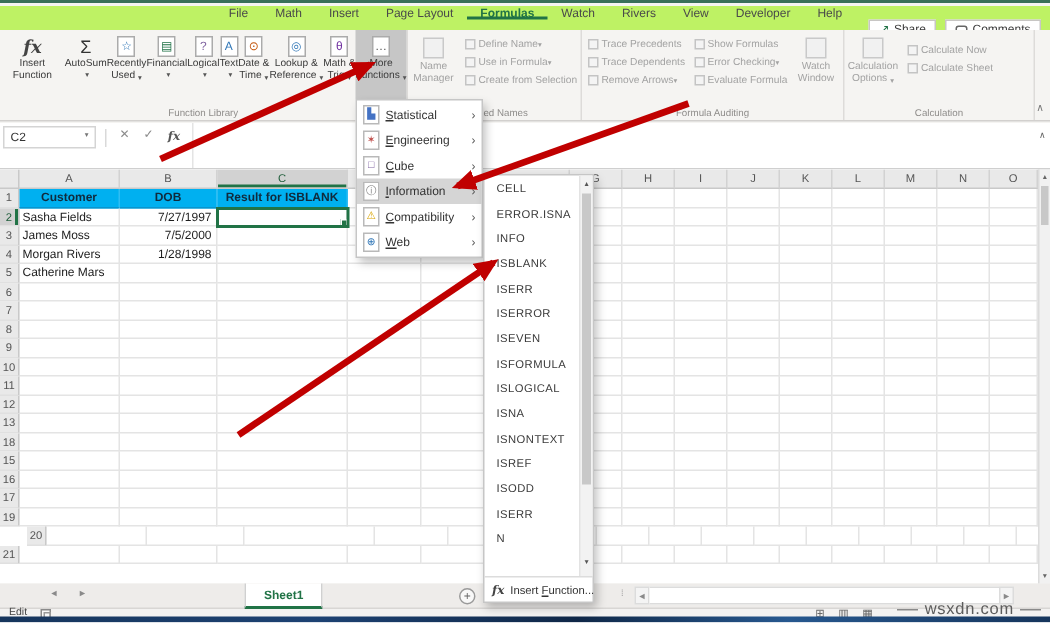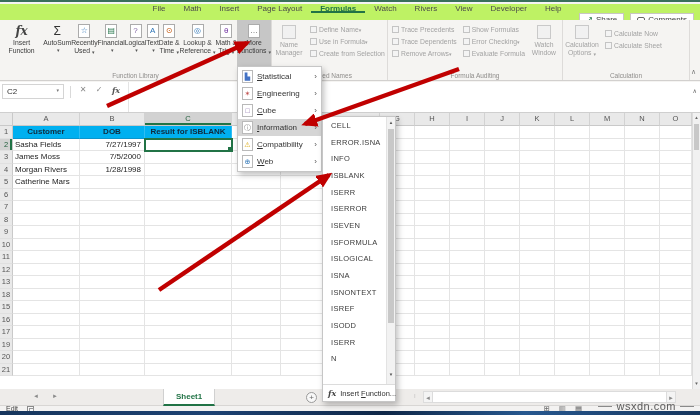--- a/index.html
+++ b/index.html
@@ -704,21 +704,21 @@
         <div class="gc" style="width: 35px;"></div>
         <div class="gc" style="width: 35px;"></div>
         <div class="gc" style="width: 35px;"></div>
         <div class="gc" style="width: 35px;"></div>
         <div class="gc" style="width: 35px;"></div>
         <div class="gc" style="width: 35px;"></div>
         <div class="gc" style="width: 35px;"></div>
         <div class="gc" style="width: 35px;"></div>
         <div class="gc" style="width: 32px;"></div>
       </div>
-      <div class="grow" style="height: 12.5px;">
+      <div class="grow" style="height: 12.5px; margin-left: 18px;">
         <div class="grh">20</div>
         <div class="gc" style="width: 67px;"></div>
         <div class="gc" style="width: 65px;"></div>
         <div class="gc" style="width: 87px;"></div>
         <div class="gc" style="width: 49px;"></div>
         <div class="gc" style="width: 49px;"></div>
         <div class="gc" style="width: 50px;"></div>
         <div class="gc" style="width: 35px;"></div>
         <div class="gc" style="width: 35px;"></div>
         <div class="gc" style="width: 35px;"></div>

